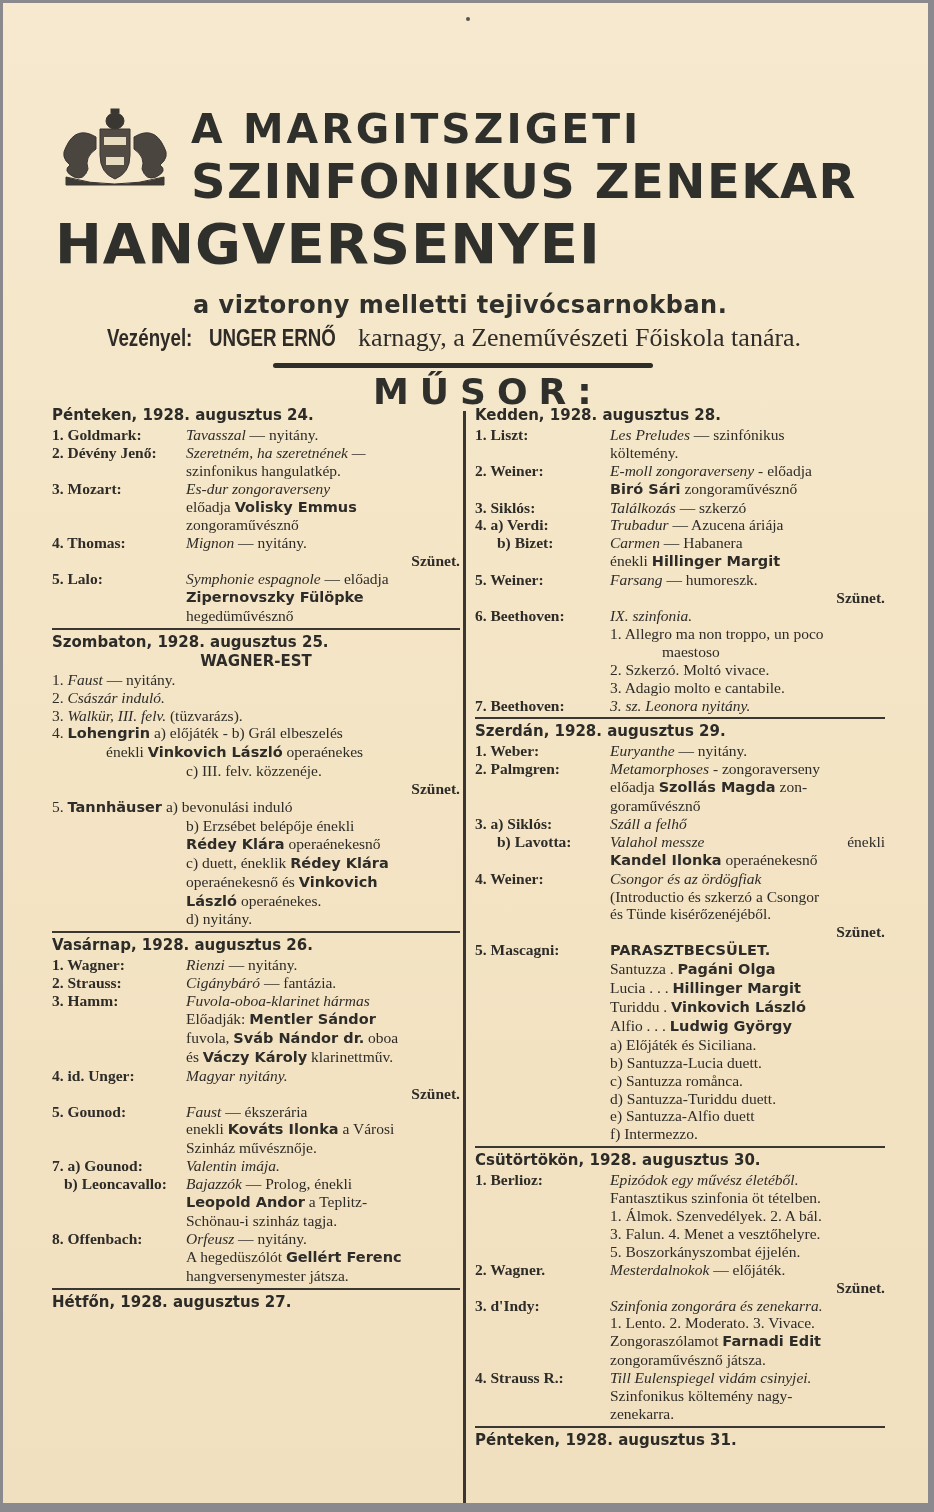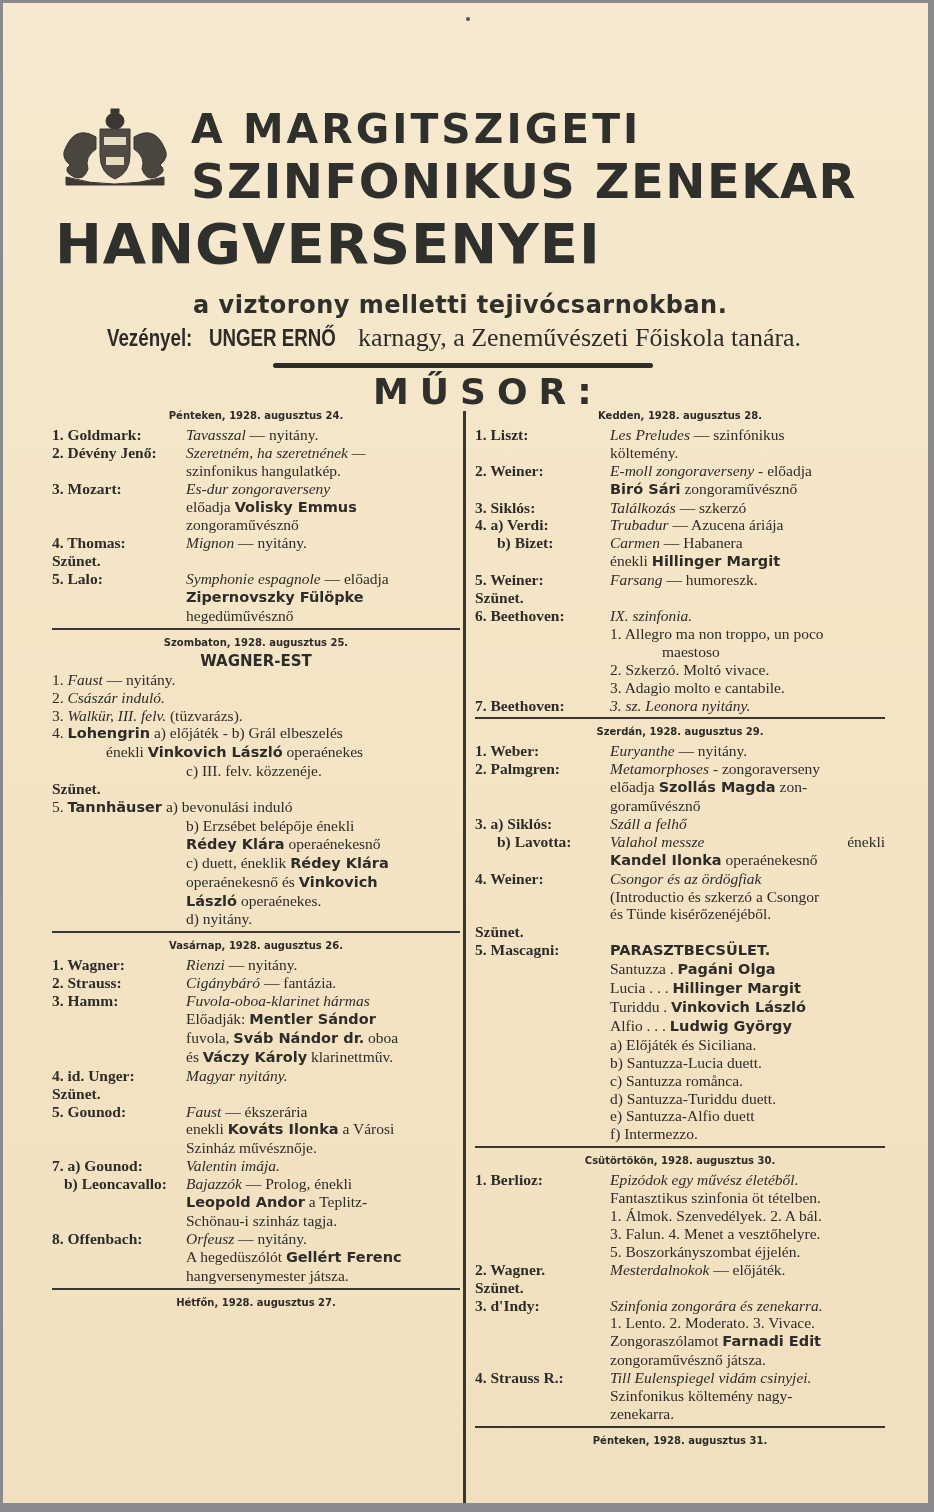--- a/index.html
+++ b/index.html
@@ -22,28 +22,28 @@
   .t3 { left:52px; top:196px; font-size:56px; letter-spacing:1px; transform:scaleX(1.0); transform-origin:left; line-height:90px; }
   .t4 { left:190px; top:288px; font-size:24px; letter-spacing:0.5px; }
   .t5 { position:absolute; left:88px; top:320px; font-size:26px; white-space:nowrap; color:#2f2c28;margin-left:16px; }
   .t5 .cond { font-family:"Liberation Sans", sans-serif; font-weight:bold; font-size:24px; transform:scaleX(0.78); display:inline-block; transform-origin:left; }
   .hrule { position:absolute; left:270px; top:360px; width:380px; height:5px; background:#2f2d29; border-radius:3px; }
   .musor { position:absolute; left:370px; top:368px; font-family:"DejaVu Sans", sans-serif; font-weight:bold; font-size:36px; letter-spacing:11px; color:#2f2f2c; }
   .vline { position:absolute; left:460px; top:408px; width:3px; height:1100px; background:#3a3733; }
   .col { position:absolute; font-size:15.5px; line-height:17.9px; }
   .col.left { left:49px; top:404px; width:408px; }
   .col.right { left:472px; top:404px; width:410px; }
-  .day { font-family:"DejaVu Sans", sans-serif; font-weight:bold; font-size:10px; color:#2c2b28; margin-bottom:1px; white-space:nowrap;text-align:center; }
+  .day { font-family:"DejaVu Sans", sans-serif; font-weight:bold; font-size:15px; color:#2c2b28; margin-bottom:1px; white-space:nowrap; }
   .row { display:flex; }
   .num { flex:0 0 134px; font-weight:bold; white-space:nowrap; }
   .right .num { flex:0 0 135px; }
   .txt { flex:1; }
   .it { font-style:italic; }
   .b { font-family:"DejaVu Sans", sans-serif; font-weight:bold; font-size:14.5px; }
-  .center { text-align:left; font-weight:bold; }
+  .center { text-align:right; font-weight:bold; }
   .indent { padding-left:134px; }
   .sep { height:2px; background:#3a3733; margin:3px 0 4px 0; }
   .sub { padding-left:10px; }
   .wagner { text-align:center; font-family:"DejaVu Sans", sans-serif; font-weight:bold; font-size:15px; }
   .bottomdark { position:absolute; left:0; top:1503px; width:934px; height:9px; background:#8a8a8e; }
 </style>
 </head>
 <body>
 
 <div class="paper">

